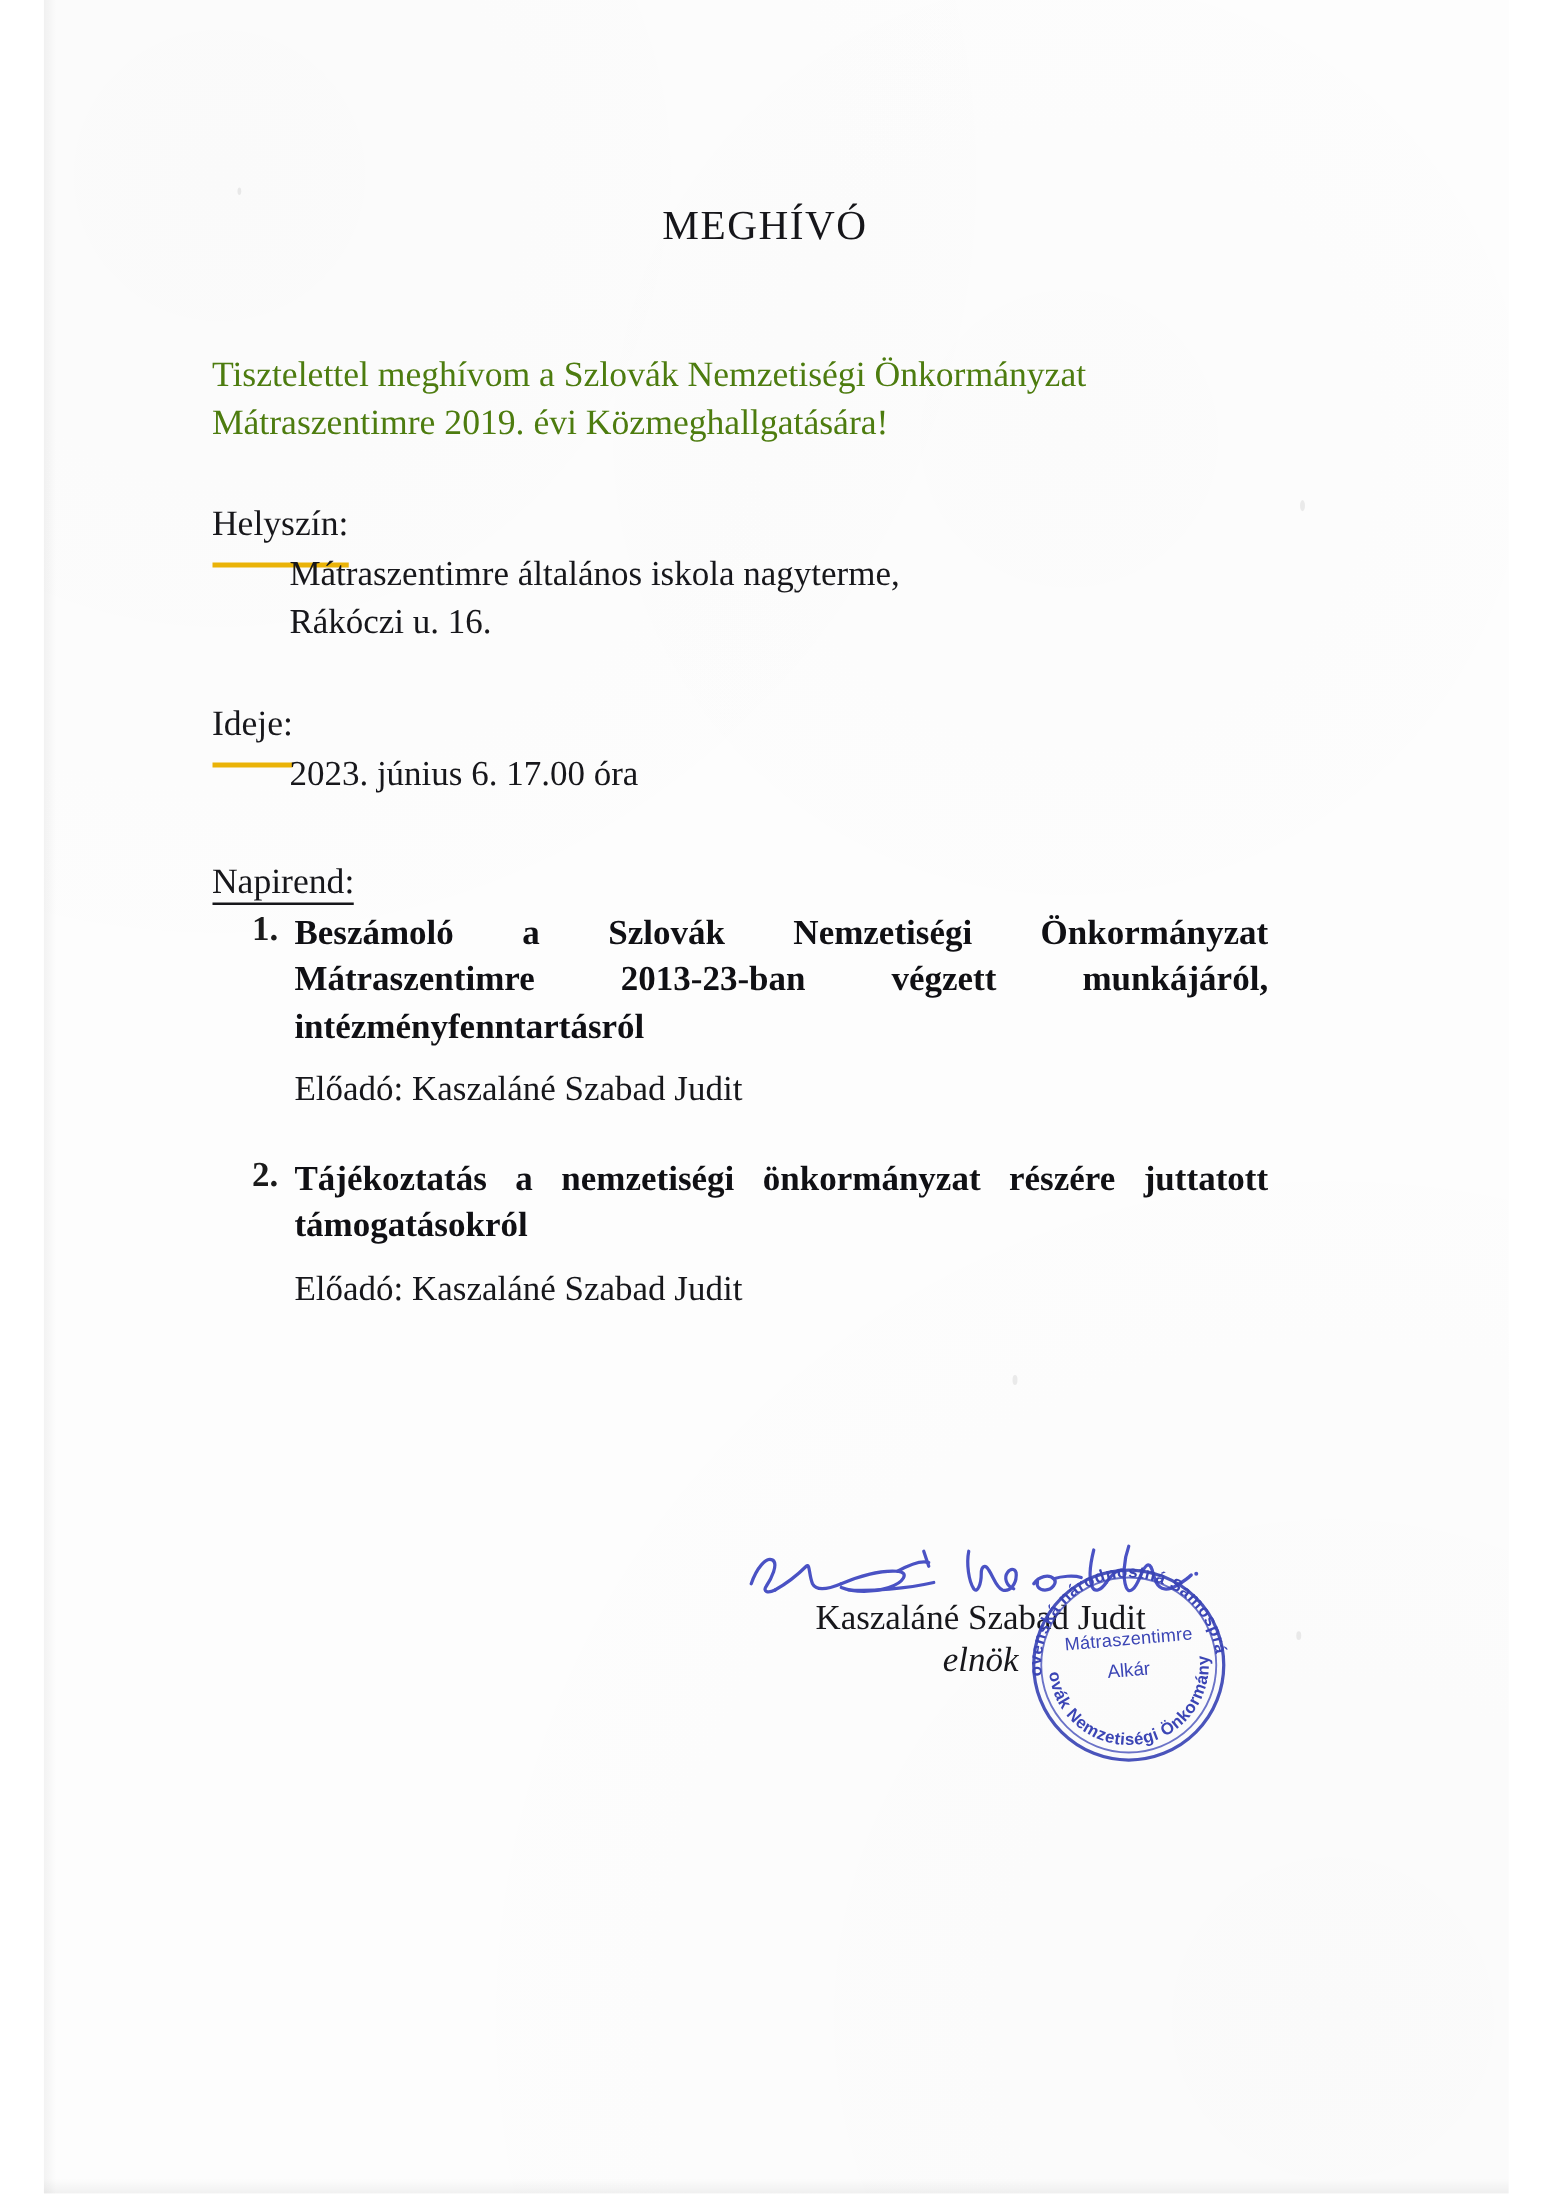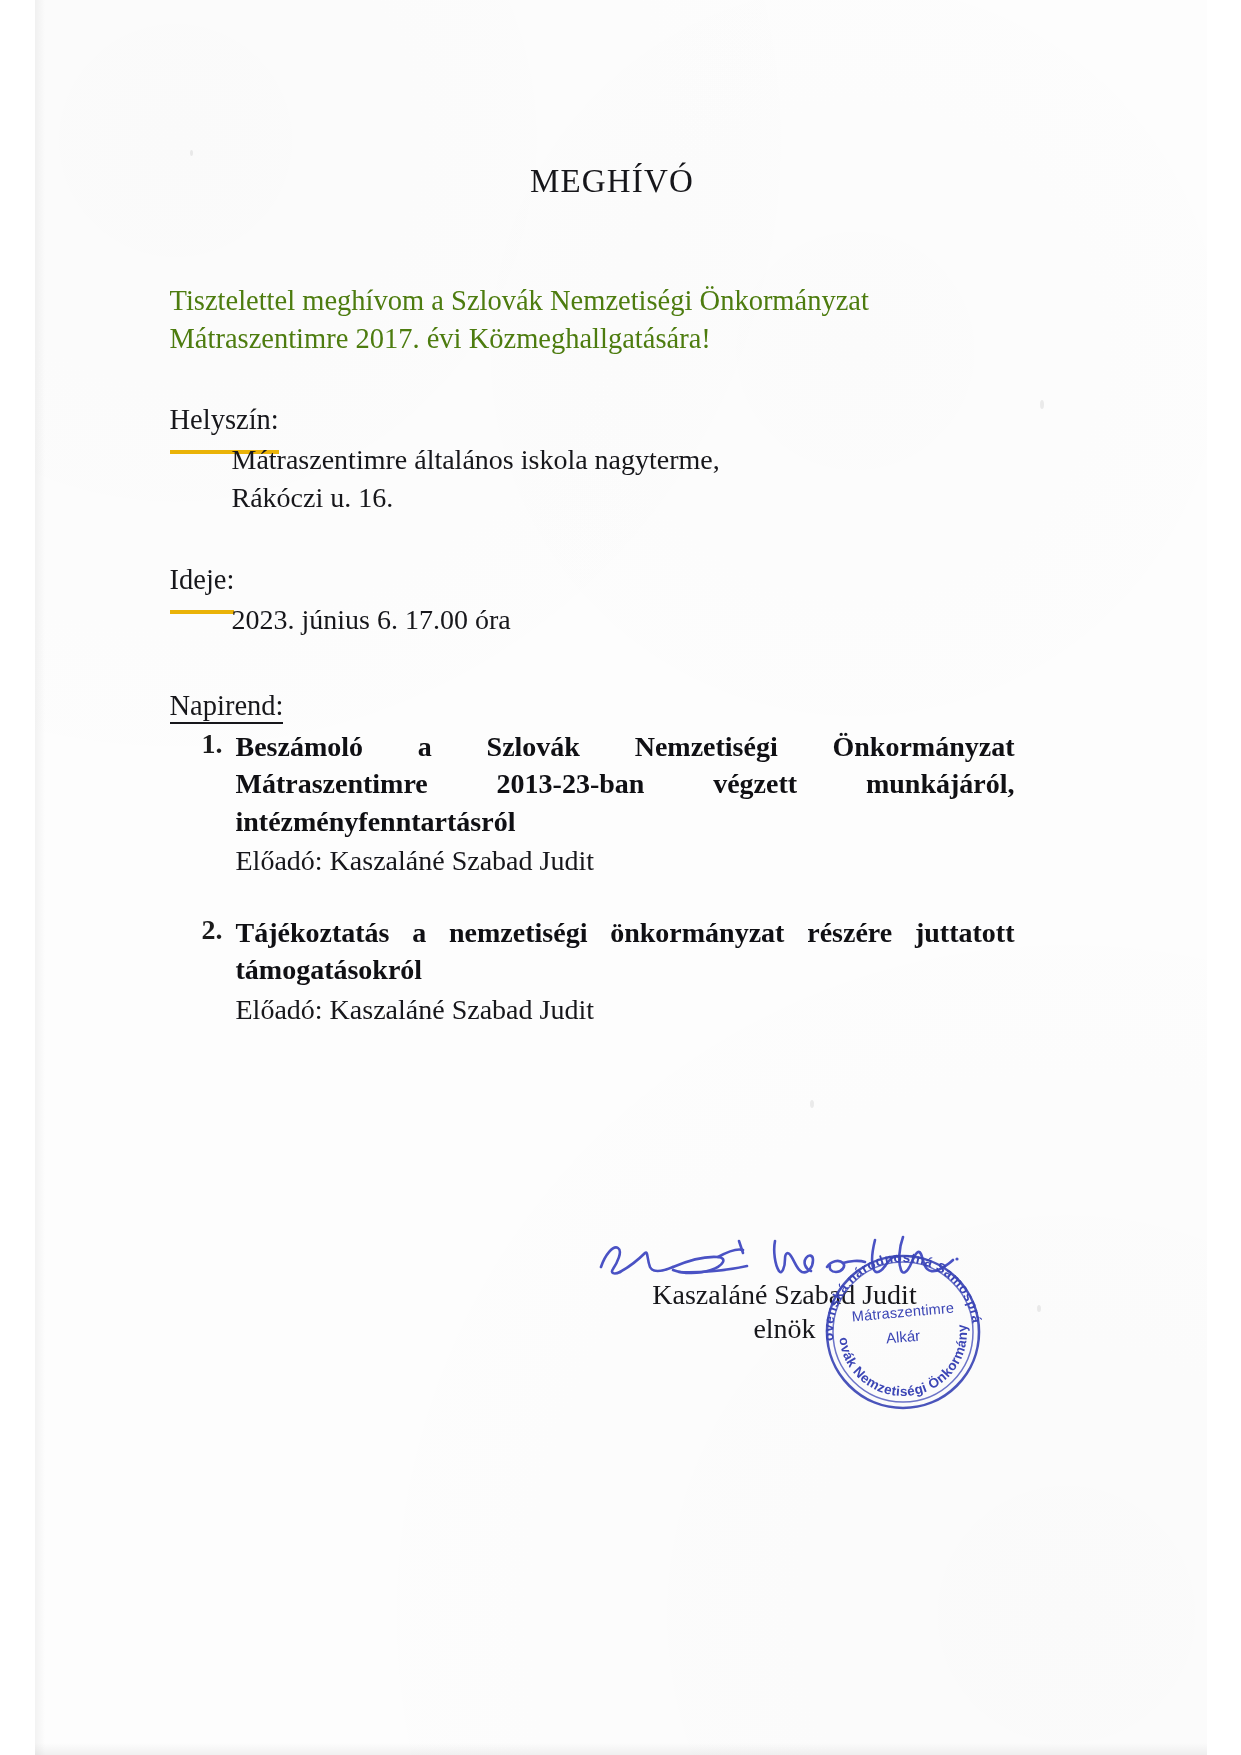--- a/index.html
+++ b/index.html
@@ -117,21 +117,21 @@
     line-height: 1.34;
     text-align: justify;
     text-align-last: left;
     color: #101014;
   }
   .agenda-speaker {
     font-weight: 400;
     font-size: 28px;
     line-height: 1.34;
     color: #17171b;
-    margin-top: 2px;
+    margin-top: 13px;
   }
 
   .closing-date {
     margin-top: 116px;
     font-size: 28.5px;
     color: #17171b;
   }
 
   .signature-block {
     position: absolute;
@@ -155,20 +155,21 @@
     color: #17171b;
     position: relative;
     z-index: 2;
   }
   .sig-role {
     font-size: 28px;
     color: #17171b;
     margin-top: 2px;
     position: relative;
     z-index: 2;
+    font-style: italic;
   }
 
   .stamp {
     position: absolute;
     left: 778px;
     top: 1242px;
     width: 180px;
     height: 180px;
     z-index: 3;
   }
@@ -211,21 +212,21 @@
   <div class="speck" style="left:775px;top:1100px;width:4px;height:8px;"></div>
   <div class="speck" style="left:1002px;top:1305px;width:4px;height:7px;"></div>
   <div class="speck" style="left:155px;top:150px;width:3px;height:6px;"></div>
 
   <div class="content">
 
     <div class="doc-title">MEGHÍVÓ</div>
 
     <div class="intro">
       <div>Tisztelettel meghívom a Szlovák Nemzetiségi Önkormányzat</div>
-      <div>Mátraszentimre 2017. évi Közmeghallgatására!</div>
+      <div>Mátraszentimre 2019. évi Közmeghallgatására!</div>
     </div>
 
     <div class="section-label"><span class="u">Helyszín:</span></div>
     <div class="section-body">
       <div>Mátraszentimre általános iskola nagyterme,</div>
       <div>Rákóczi u. 16.</div>
     </div>
 
     <div class="section-label"><span class="u">Ideje:</span></div>
     <div class="section-body">

